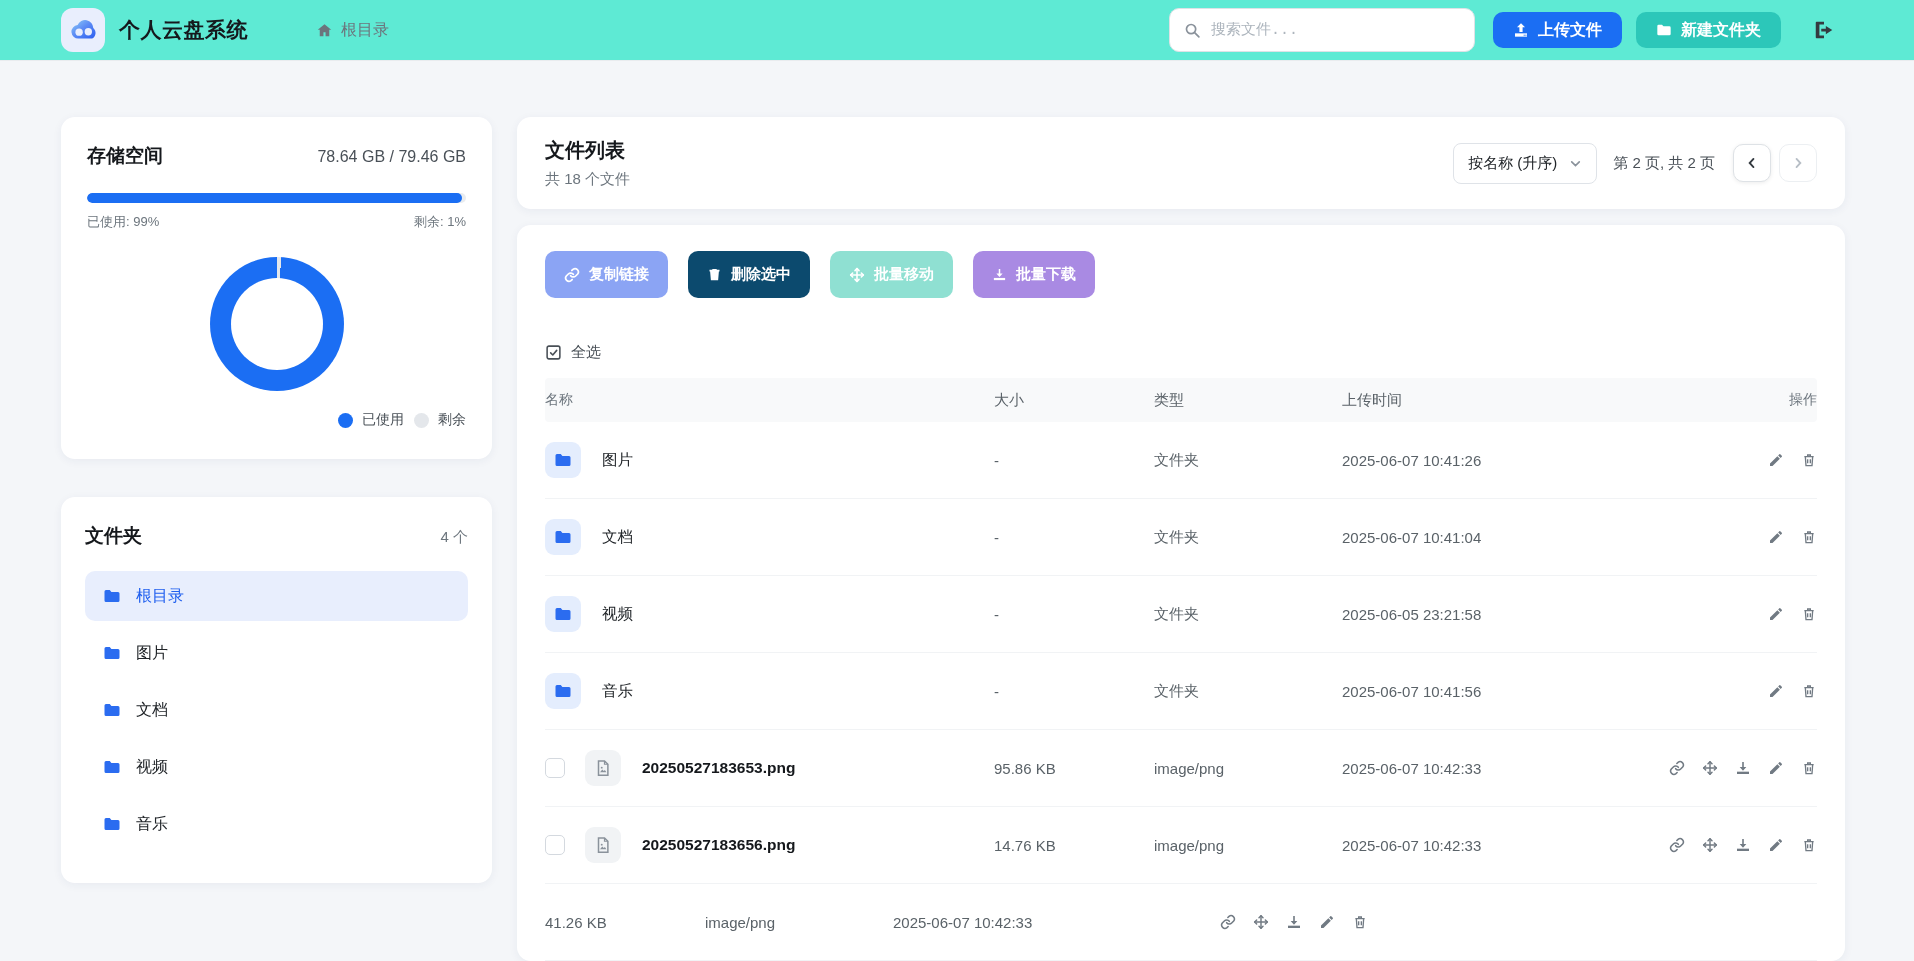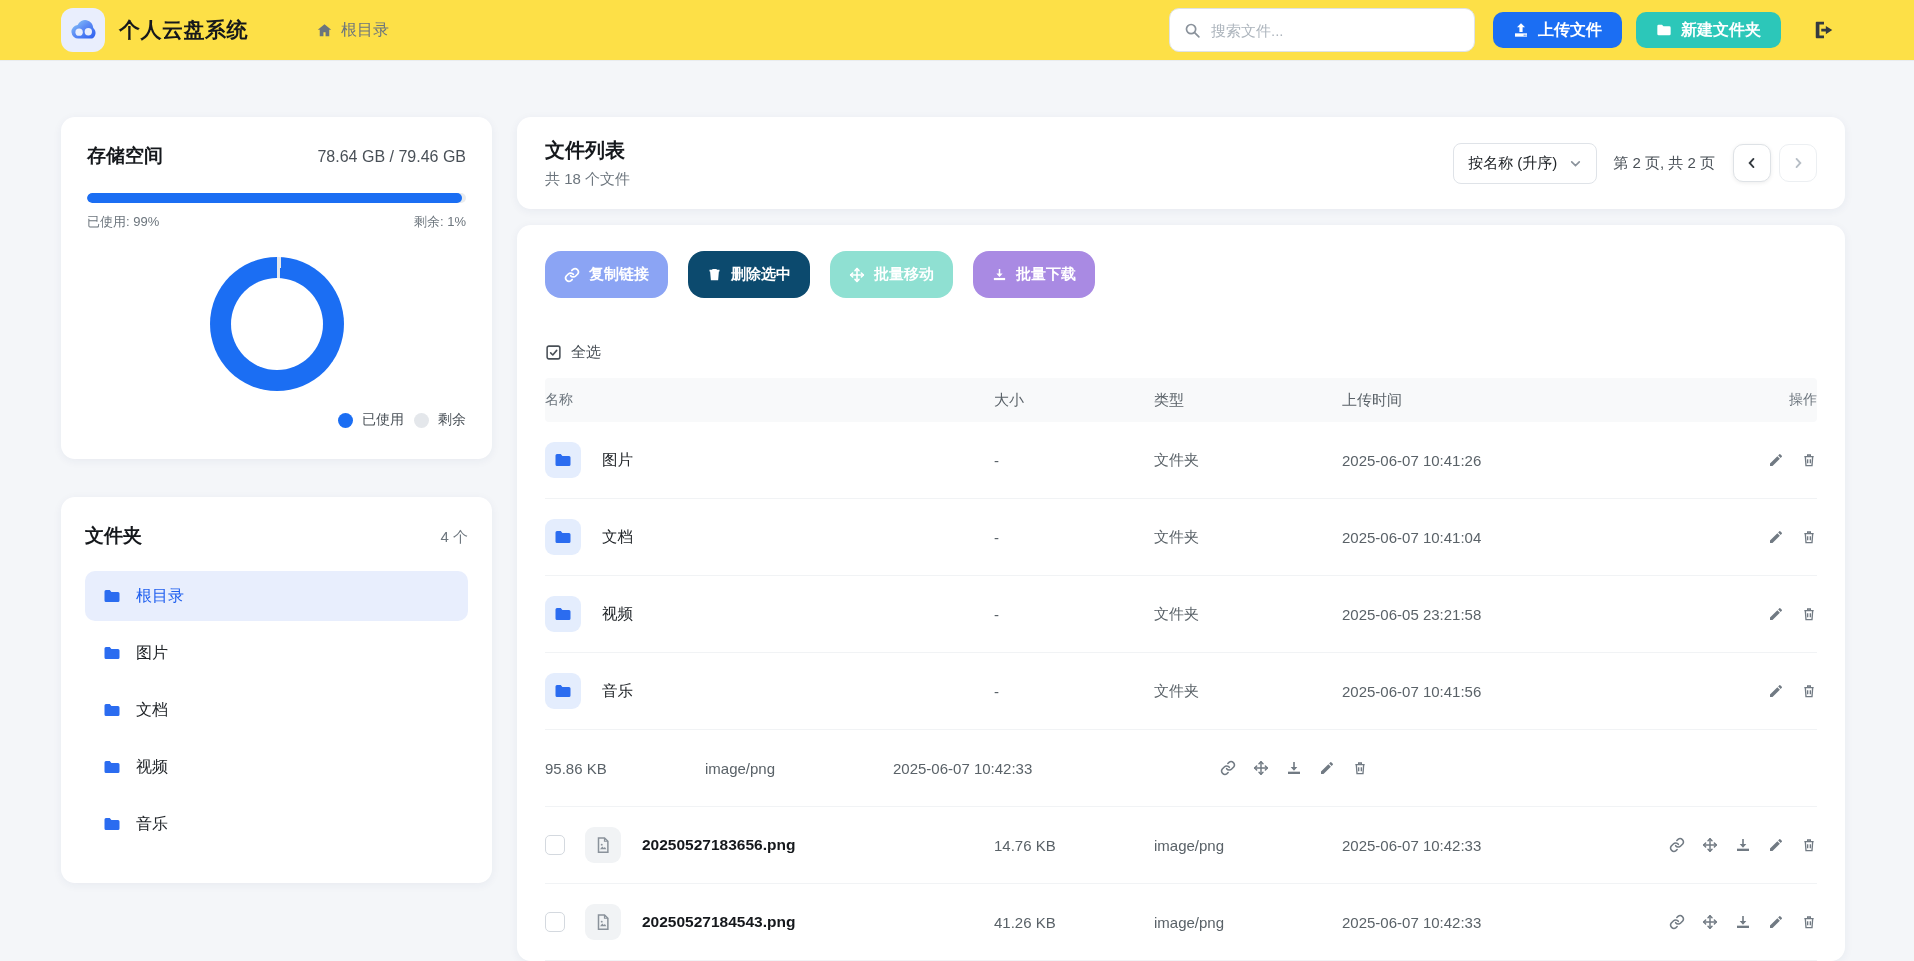--- a/index.html
+++ b/index.html
@@ -8,22 +8,22 @@
     font-family:"Liberation Sans","DejaVu Sans",sans-serif;
     background:#f4f6f9; color:#212529;
   }
   :root{
     --primary:#1b6ef3; --teal:#2cc7b9; --gray:#6c757d; --dark:#212529;
     --border:#e9ecef; --track:#e9ecef;
   }
   svg{display:block;}
   
   .header{
-    height:61px; background:#fde047; border-bottom:1px solid var(--border);
-    display:flex; align-items:center; padding:0 77px 0 61px;
+    height:61px; background:#5eead4; border-bottom:1px solid var(--border);
+    display:flex; align-items:center; padding:0 77px 0 61px;font-family:Liberation Mono, monospace;
   }
   .logo-box{width:44px;height:44px;border-radius:12px;background:#e9eefd;
     display:flex;align-items:center;justify-content:center;margin-right:14px;}
   .app-title{font-size:21px;font-weight:bold;color:#15181c;letter-spacing:.5px;}
   .breadcrumb{display:flex;align-items:center;gap:8px;margin-left:68px;color:#6c757d;font-size:16px;}
   .header-spacer{flex:1;}
   .search-box{width:306px;height:44px;border:1px solid #dee2e6;border-radius:10px;
     display:flex;align-items:center;padding:0 14px;gap:10px;background:#fff;margin-right:18px;}
   .search-box input{border:none;outline:none;flex:1;font-size:15px;color:#495057;
     font-family:inherit;background:transparent;}
@@ -69,21 +69,21 @@
   .sort-select{display:flex;align-items:center;gap:12px;border:1px solid #dfe3e8;border-radius:8px;
     padding:10px 14px;font-size:15px;color:#212529;cursor:pointer;background:#fff;}
   .page-info{font-size:15px;color:#495057;margin:0 18px 0 16px;}
   .page-btn{width:38px;height:38px;border-radius:10px;display:flex;align-items:center;justify-content:center;
     background:#fff;cursor:pointer;}
   .page-prev{border:1px solid #dee2e6;box-shadow:0 1px 4px rgba(0,0,0,.08);color:#343a40;margin-right:8px;}
   .page-next{border:1px solid #eceff2;color:#b7bec6;}
   
   .table-panel{padding:26px 28px 0;overflow:hidden;}
   .batch-bar{display:flex;gap:20px;}
-  .batch-btn{height:47px;border:none;border-radius:16px;color:#fff;font-size:15px;font-weight:bold;
+  .batch-btn{height:47px;border:none;border-radius:10px;color:#fff;font-size:15px;font-weight:bold;
     display:flex;align-items:center;gap:9px;padding:0 19px;cursor:pointer;font-family:inherit;}
   .select-all{display:flex;align-items:center;gap:9px;margin-top:45px;font-size:15px;color:#495057;cursor:pointer;}
   .ftable{margin-top:16px;}
   .frow{display:flex;align-items:center;height:77px;border-bottom:1px solid #f1f3f5;}
   .thead{height:44px;background:#f8f9fa;border-bottom:none;border-radius:4px;
     font-size:14px;color:#6c757d;}
   .c-main{flex:1;display:flex;align-items:center;min-width:0;}
   .c-size{width:160px;flex:none;font-size:15px;color:#5a6268;}
   .c-type{width:188px;flex:none;font-size:15px;color:#5a6268;}
   .c-time{width:300px;flex:none;font-size:15px;color:#5a6268;}
@@ -435,20 +435,32 @@
       </button>
       <button class="act">
         <svg width="16" height="16" viewBox="0 0 24 24" fill="none" stroke="currentColor" stroke-width="2">
                     <path d="M5 7h14M10 7V4.5h4V7M6.5 7l1 13.5h9l1-13.5M10 11v6M14 11v6"></path>
                   </svg>
       </button>
     </div>
   </div>
 
   <div class="frow file-row">
+    <div class="c-main">
+      <span class="checkbox"></span>
+      <span class="row-icon icon-file-bg">
+        <svg width="18" height="18" viewBox="0 0 24 24" fill="none" stroke="currentColor" stroke-width="2">
+                    <path d="M6 2.5h8l4.5 4.5v14.5H6z"></path>
+                    <path d="M14 2.5V7h4.5" stroke-width="1.6"></path>
+                    <circle cx="10.3" cy="11.5" r="1.3" fill="currentColor" stroke="none"></circle>
+                    <path d="M8 17.5l3-3.5 2 2 1.5-1.5 2 3z" fill="currentColor" stroke="none"></path>
+                  </svg>
+      </span>
+      <span class="row-name">20250527183653.png</span>
+    </div>
     <div class="c-size">95.86 KB</div>
     <div class="c-type">image/png</div>
     <div class="c-time">2025-06-07 10:42:33</div>
     <div class="c-actions">
       <button class="act">
         <svg width="16" height="16" viewBox="0 0 24 24" fill="none" stroke="currentColor" stroke-width="2.3" stroke-linecap="round">
                     <path d="M10 13a5 5 0 0 0 7.5.5l3-3a5 5 0 0 0-7-7l-1.7 1.7"></path>
                     <path d="M14 11a5 5 0 0 0-7.5-.5l-3 3a5 5 0 0 0 7 7l1.7-1.7"></path>
                   </svg>
       </button>
@@ -527,32 +539,20 @@
       </button>
       <button class="act">
         <svg width="16" height="16" viewBox="0 0 24 24" fill="none" stroke="currentColor" stroke-width="2">
                     <path d="M5 7h14M10 7V4.5h4V7M6.5 7l1 13.5h9l1-13.5M10 11v6M14 11v6"></path>
                   </svg>
       </button>
     </div>
   </div>
 
   <div class="frow file-row">
-    <div class="c-main">
-      <span class="checkbox"></span>
-      <span class="row-icon icon-file-bg">
-        <svg width="18" height="18" viewBox="0 0 24 24" fill="none" stroke="currentColor" stroke-width="2">
-                    <path d="M6 2.5h8l4.5 4.5v14.5H6z"></path>
-                    <path d="M14 2.5V7h4.5" stroke-width="1.6"></path>
-                    <circle cx="10.3" cy="11.5" r="1.3" fill="currentColor" stroke="none"></circle>
-                    <path d="M8 17.5l3-3.5 2 2 1.5-1.5 2 3z" fill="currentColor" stroke="none"></path>
-                  </svg>
-      </span>
-      <span class="row-name">20250527184543.png</span>
-    </div>
     <div class="c-size">41.26 KB</div>
     <div class="c-type">image/png</div>
     <div class="c-time">2025-06-07 10:42:33</div>
     <div class="c-actions">
       <button class="act">
         <svg width="16" height="16" viewBox="0 0 24 24" fill="none" stroke="currentColor" stroke-width="2.3" stroke-linecap="round">
                     <path d="M10 13a5 5 0 0 0 7.5.5l3-3a5 5 0 0 0-7-7l-1.7 1.7"></path>
                     <path d="M14 11a5 5 0 0 0-7.5-.5l-3 3a5 5 0 0 0 7 7l1.7-1.7"></path>
                   </svg>
       </button>

